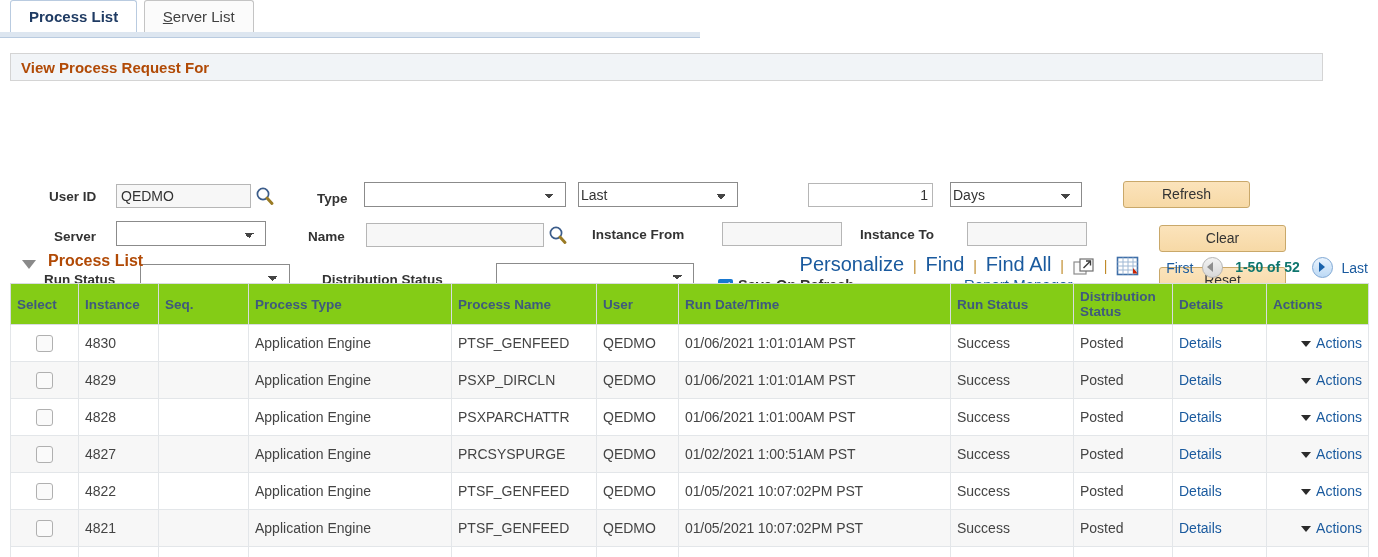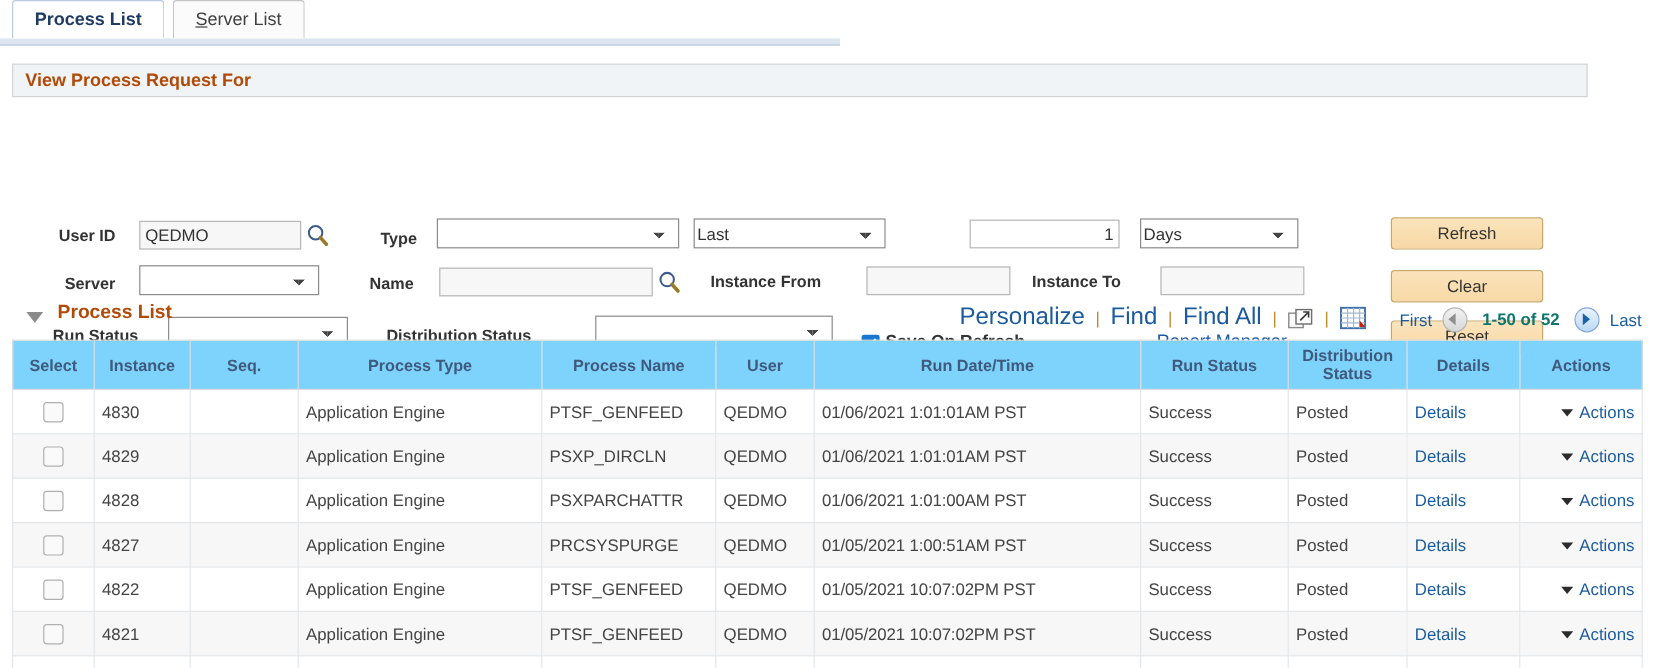--- a/index.html
+++ b/index.html
@@ -280,26 +280,26 @@
     border-left: 6px solid #1b62ab;
   }
 
   table.grid {
     border-collapse: collapse;
     width: 1358px;
     table-layout: fixed;
     font-size: 14px;
   }
   table.grid th {
-    background: #7dd3fc;
+    background: #84cc16;
     border: 1px solid #d8dce0;
     color: #3f5a7d;
     font-weight: bold;
     font-size: 13.5px;
-    text-align: center;
+    text-align: left;
     padding: 5px 6px;
     vertical-align: middle;
     height: 35px;
     box-sizing: border-box;
   }
   table.grid td {
     border: 1px solid #e3e6e9;
     padding: 5px 6px;
     height: 37px;
     box-sizing: border-box;
@@ -408,21 +408,21 @@
   <span class="lbl" style="left:322px; top:191px;">Distribution Status</span>
   <select class="ctl" style="left:496px; top:182px; width:198px;">
     <option></option>
   </select>
 
   <span class="checkbox-blue" style="left:718px; top:198px;"></span>
   <span class="cb-label" style="left:738px; top:196px;">Save On Refresh</span>
 
   <span class="report-manager link" style="left:964px; top:195px;">Report Manager</span>
 
-  <div class="pbtn" style="left:1159px; top:100px;">Refresh</div>
+  <div class="pbtn" style="left:1123px; top:100px;">Refresh</div>
   <div class="pbtn" style="left:1159px; top:144px;">Clear</div>
   <div class="pbtn" style="left:1159px; top:186px;">Reset</div>
 </div>
 
 <div class="gridwrap">
 
   <div class="gridhdr">
     <span class="collapse-tri"></span>
     <span class="grid-title">Process List</span>
 
@@ -537,21 +537,21 @@
           <td class="c-details"><span class="link">Details</span></td>
           <td class="c-actions"><span class="act-tri"></span><span class="link">Actions</span></td>
         </tr>
         <tr class="even">
           <td class="c-select"><span class="rowcb"></span></td>
           <td>4827</td>
           <td></td>
           <td>Application Engine</td>
           <td>PRCSYSPURGE</td>
           <td>QEDMO</td>
-          <td class="datecol">01/05/2021  1:00:51AM PST</td>
+          <td class="datecol">01/02/2021  1:00:51AM PST</td>
           <td>Success</td>
           <td>Posted</td>
           <td class="c-details"><span class="link">Details</span></td>
           <td class="c-actions"><span class="act-tri"></span><span class="link">Actions</span></td>
         </tr>
         <tr class="odd">
           <td class="c-select"><span class="rowcb"></span></td>
           <td>4822</td>
           <td></td>
           <td>Application Engine</td>

